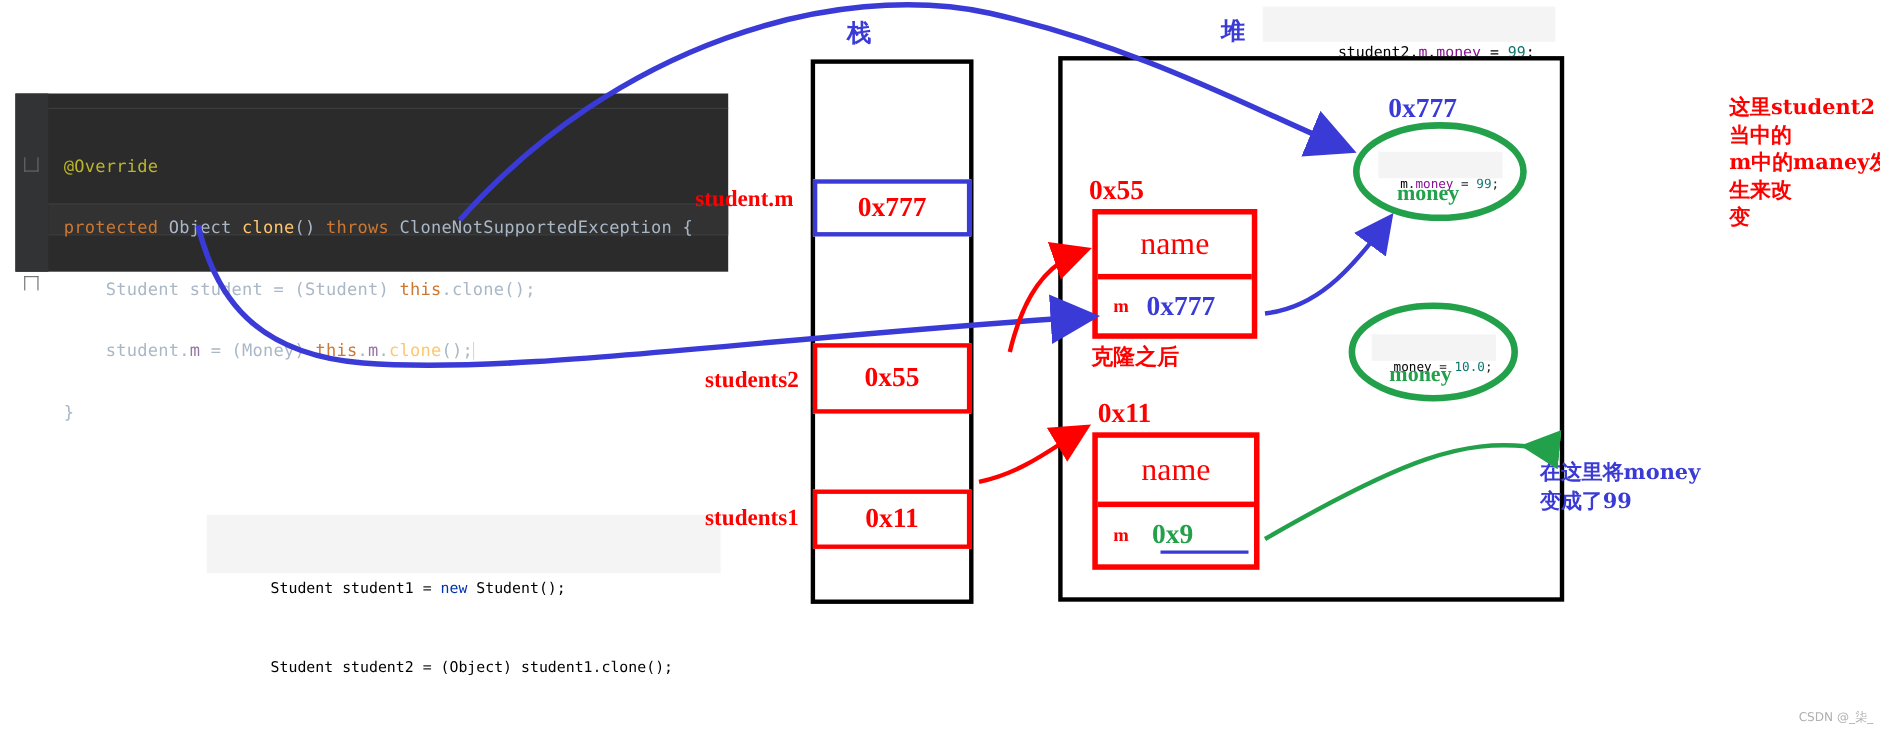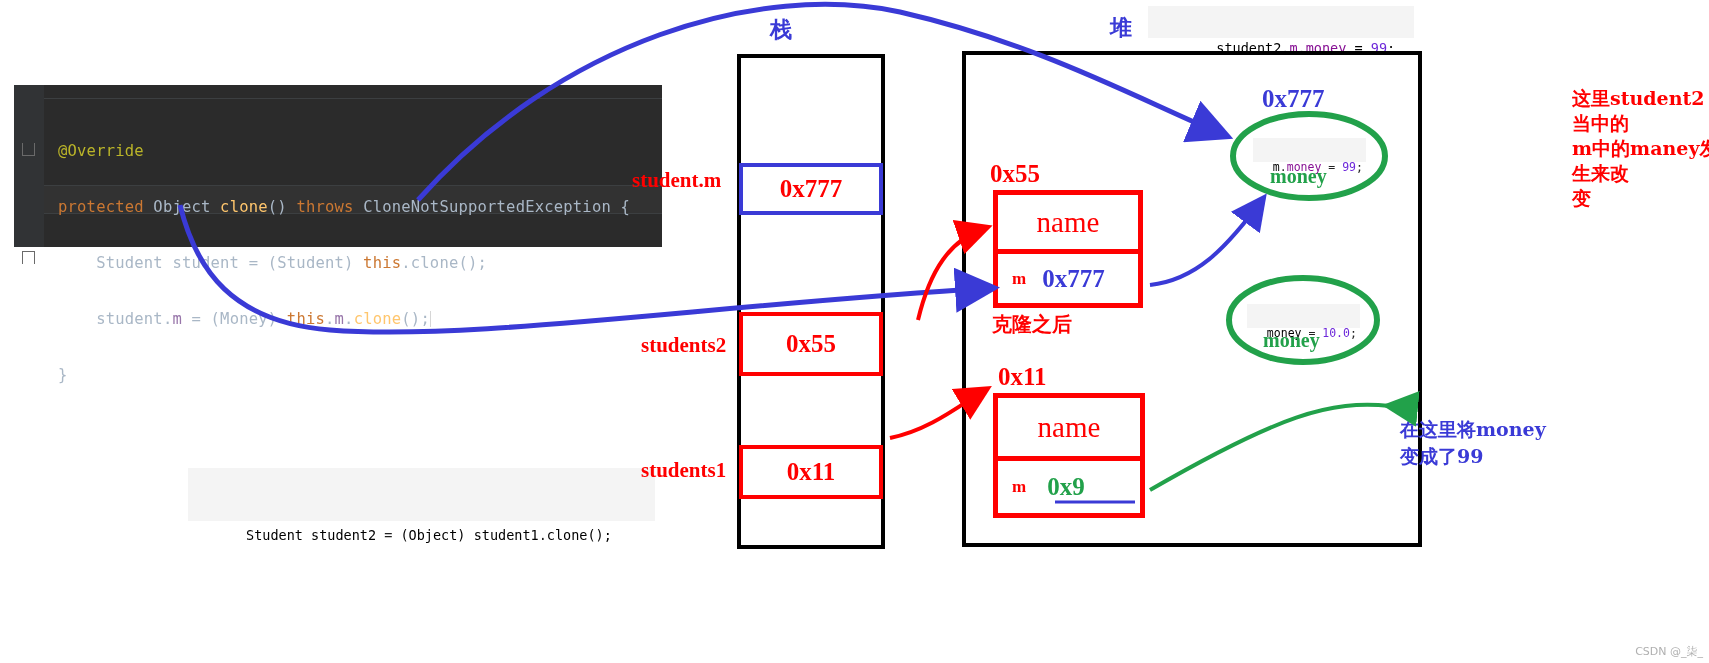--- a/index.html
+++ b/index.html
@@ -40,21 +40,21 @@
   .divline{position:absolute;left:30px;right:0;height:1px;background:#3c3f41;}
 
   
   .light-code{
     background:#f4f4f4;
     font-family:"DejaVu Sans Mono","Liberation Mono",monospace;
     font-size:13.5px;line-height:24px;white-space:pre;
     color:#222222;
   }
   .lc-kw{color:#0033b3;}
-  .lc-num{color:#6d28d9;}
+  .lc-num{color:#0f766e;}
   .lc-mth{color:#000000;}
   .lc-fld{color:#871094;}
 
   
   .lbl{font-weight:bold;}
   .lbl-red{color:#ff0000;}
 
   
   .frame{box-sizing:border-box;border:4px solid #000000;background:#ffffff;}
   .cell-red{box-sizing:border-box;border:4px solid #ff0000;background:#ffffff;}
@@ -105,20 +105,21 @@
   <div id="code-lines">
 <div><span class="ann">@Override</span></div>
 <div><span class="kw">protected</span> <span class="typ">Object</span> <span class="mth">clone</span><span class="pln">() </span><span class="kw">throws</span> <span class="typ">CloneNotSupportedException</span><span class="pln"> {</span></div>
 <div><span class="pln">    </span><span class="typ">Student</span><span class="pln"> </span><span class="typ">student</span><span class="pln"> = (</span><span class="typ">Student</span><span class="pln">) </span><span class="kw">this</span><span class="pln">.</span><span class="pln">clone</span><span class="pln">();</span></div>
 <div><span class="pln">    </span><span class="typ">student</span><span class="pln">.</span><span class="fld">m</span><span class="pln"> = (</span><span class="typ">Money</span><span class="pln">) </span><span class="kw">this</span><span class="pln">.</span><span class="fld">m</span><span class="pln">.</span><span class="mth">clone</span><span class="pln">();</span><span class="caret"></span></div>
 <div><span class="pln">}</span></div>
   </div>
 </div>
 
 <div class="abs light-code" style="left:188px;top:468px;width:467px;height:53px;padding:7px 0 0 58px;box-sizing:border-box;">
+  <div><span class="lc-mth">Student</span> <span class="lc-mth">student1</span> = <span class="lc-kw">new</span> <span class="lc-mth">Student();</span></div>
   <div><span class="lc-mth">Student</span> <span class="lc-mth">student2</span> = <span class="lc-mth">(Object)</span> <span class="lc-mth">student1</span>.<span class="lc-mth">clone();</span></div>
 </div>
 
 <div class="abs frame" style="left:737px;top:54px;width:148px;height:495px;"></div>
 
 <div class="abs cell-blue" style="left:739px;top:163px;width:144px;height:52px;">
   <div class="ctr">
       <span class="addr">0x777</span>
     </div>
 </div>

